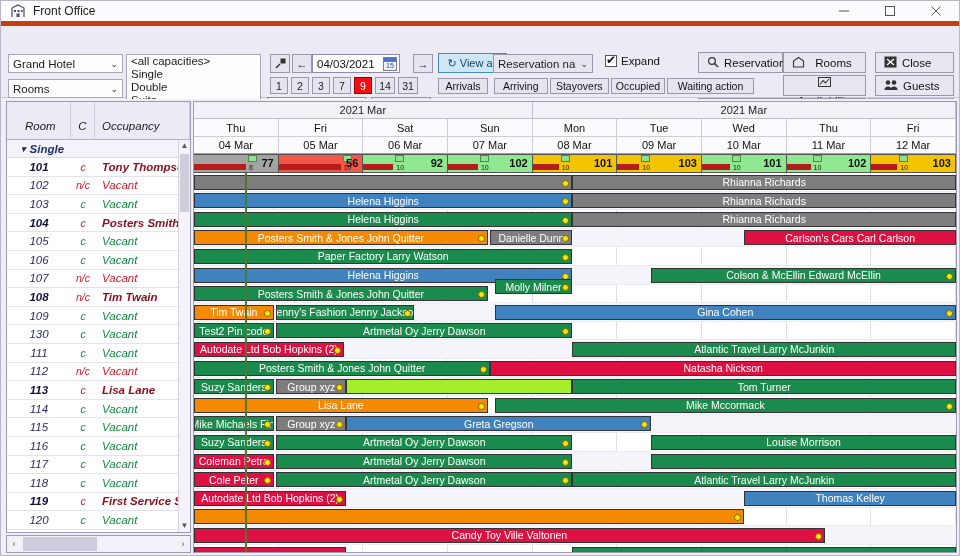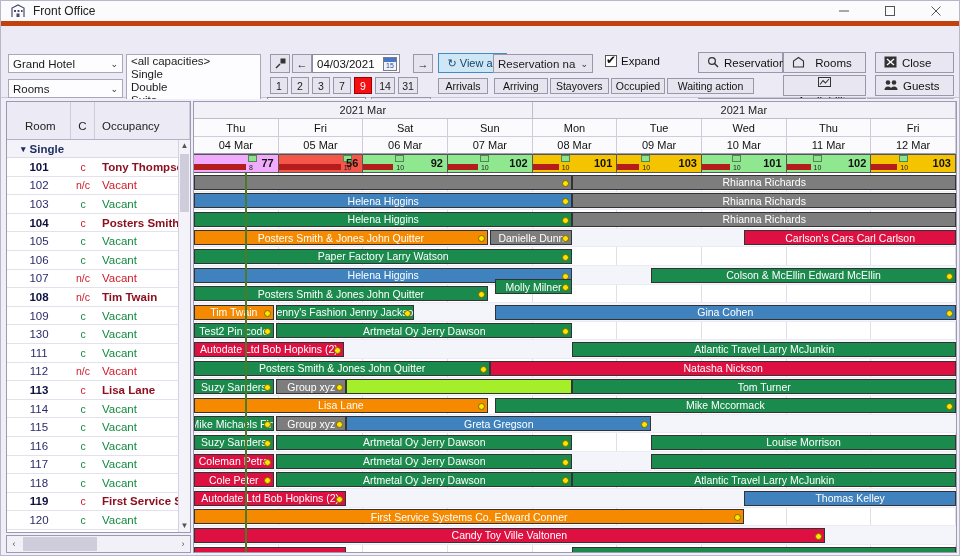--- a/index.html
+++ b/index.html
@@ -75,21 +75,21 @@
                padding:0 4px; font-size:10.5px; white-space:nowrap; }
 
   .rbtn { position:absolute; border:1px solid #9a98a8; background:#e8e6f0;
           height:21px; display:flex; align-items:center; gap:5px; padding:0 8px;
           font-size:11.5px; color:#111; }
 
   
   .main { position:absolute; left:0; top:98px; right:0; bottom:0; background:#f0eff7; }
 
   .leftpane { position:absolute; left:5px; top:2px; width:185px; bottom:22px;
-              background:#fff; border:1px solid #9c9ab0; }
+              background:#fff; border:1px solid #9c9ab0;font-style:italic; }
   .lhead { display:flex; height:38px; background:#eceaf4;
            border-bottom:1px solid #b4b2c4; }
   .lhead > div { display:flex; align-items:flex-end; padding-bottom:7px; font-size:11.5px;
                  color:#222; border-right:1px solid #cfcddb; }
   .lh-room { width:64px; padding-left:18px; }
   .lh-c { width:24px; justify-content:center; }
   .lh-occ { flex:1; padding-left:7px; }
 
   .lbody { position:absolute; left:0; top:38px; right:12px; bottom:0; overflow:hidden; }
   .grprow { height:18px; display:flex; align-items:center; font-weight:bold; font-size:11.5px;
@@ -524,21 +524,21 @@
           <div style="width: 11.1111%;">05 Mar</div>
           <div style="width: 11.1111%;">06 Mar</div>
           <div style="width: 11.1111%;">07 Mar</div>
           <div style="width: 11.1111%;">08 Mar</div>
           <div style="width: 11.1111%;">09 Mar</div>
           <div style="width: 11.1111%;">10 Mar</div>
           <div style="width: 11.1111%;">11 Mar</div>
           <div style="width: 11.1111%;">12 Mar</div>
         </div>
       <div class="cal-stats" id="calstats">
-          <div class="statcell" style="width: 11.1111%; background: #f0abfc;">
+          <div class="statcell" style="width: 11.1111%; background: #a3a3a3;">
             <div class="redbar" style="width: 52px;"></div>
             <div class="tick" style="left: 54px;"></div>
             <div class="tnum" style="left: 55px;">8</div>
             <div class="num">77</div>
           </div>
           <div class="statcell" style="width: 11.1111%; background: rgb(244, 86, 74);">
             <div class="redbar" style="width: 62px;"></div>
             <div class="tick" style="left: 64px;"></div>
             <div class="tnum" style="left: 65px;">10</div>
             <div class="num">56</div>
@@ -771,21 +771,20 @@
               <span>Atlantic Travel Larry McJunkin</span>
             </div>
             <div class="bar" style="left: 0%; width: 20%; top: 317.7px; background: rgb(221, 16, 65);">
               <span>Autodate Ltd Bob Hopkins (2)</span>
               <span class="dot"></span>
             </div>
             <div class="bar" style="left: 72.2222%; width: 27.7778%; top: 317.7px; background: rgb(63, 130, 189);">
               <span>Thomas Kelley</span>
             </div>
             <div class="bar" style="left: 0%; width: 72.2222%; top: 336.3px; background: rgb(245, 138, 0);">
-              <span>First Service Systems Co. Edward Conner</span>
               <span class="dot"></span>
             </div>
             <div class="bar" style="left: 0%; width: 82.7778%; top: 354.9px; background: rgb(221, 16, 65);">
               <span>Candy Toy Ville Valtonen</span>
               <span class="dot"></span>
             </div>
             <div class="bar" style="left: 0%; width: 20%; top: 373.5px; background: rgb(221, 16, 65);"></div>
             <div class="bar" style="left: 49.6667%; width: 50.3333%; top: 373.5px; background: rgb(27, 138, 77);"></div>
           </div>
         <div class="todayline" id="todayline" style="left: 6.66667%;"></div>

